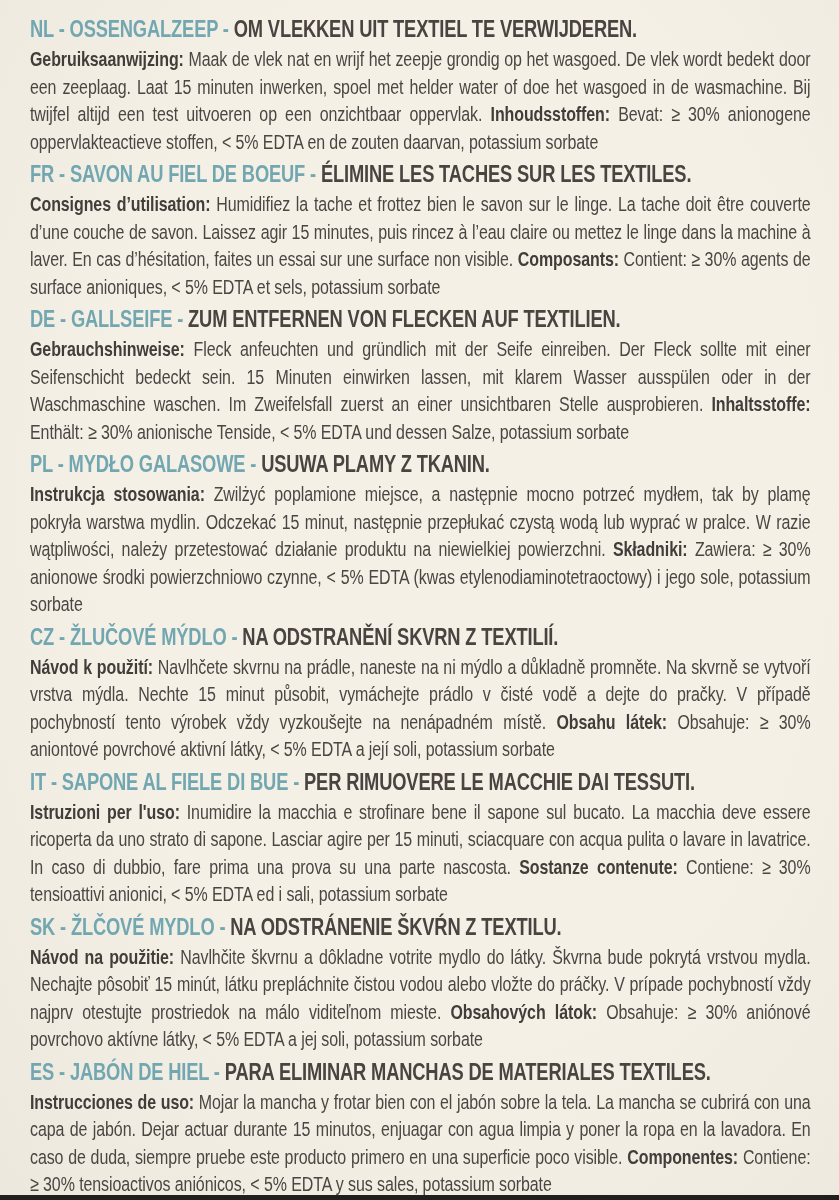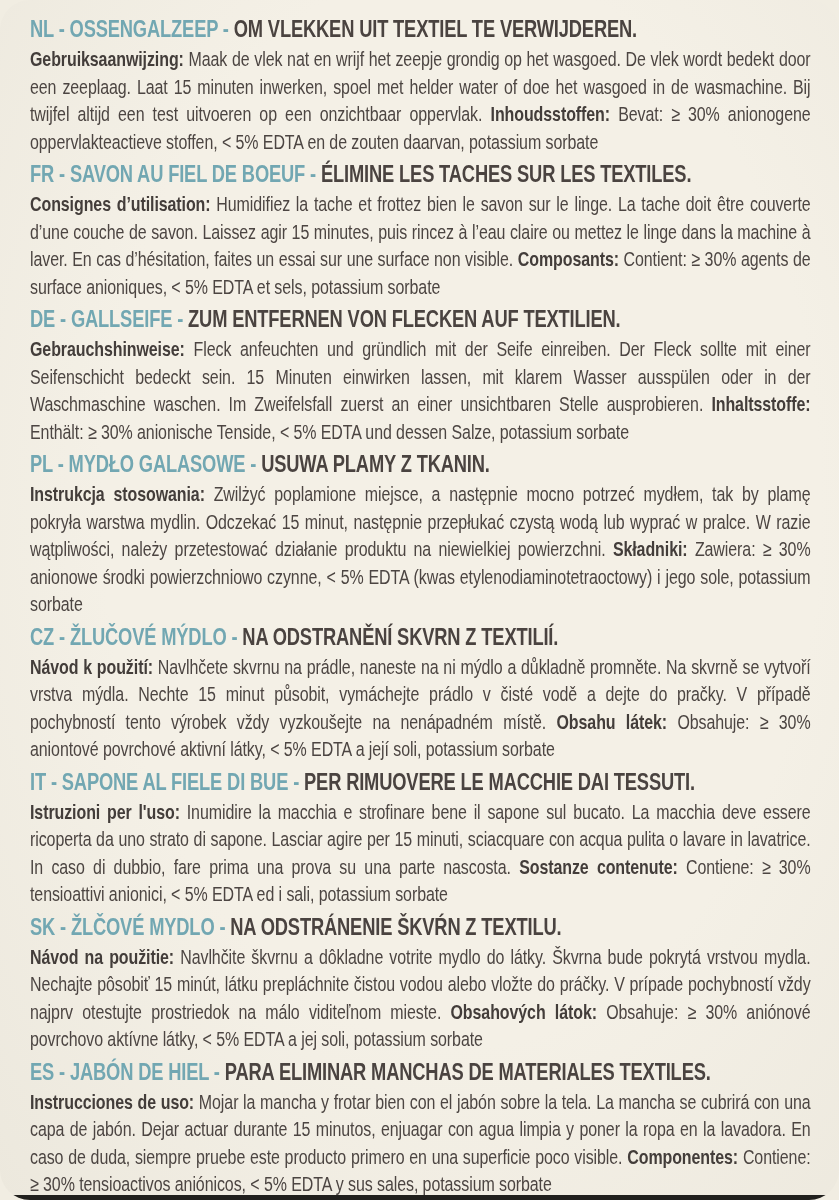--- a/index.html
+++ b/index.html
@@ -9,21 +9,20 @@
   }
   .page {
     position: relative;
     width: 839px;
     height: 1200px;
     overflow: hidden;
     box-sizing: border-box;
     padding: 16px 0 0 30px;
     font-family: "Liberation Sans", sans-serif;
     background: radial-gradient(ellipse at 55% 42%, #f4f0e6 55%, #ece8dd 100%);
-    border-radius: 30px;
   }
   
   .condense {
     width: 1002px;
     transform: scaleX(0.779);
     transform-origin: 0 0;
   }
   section.lang-section {
     margin: 0 0 6px 0;
   }

